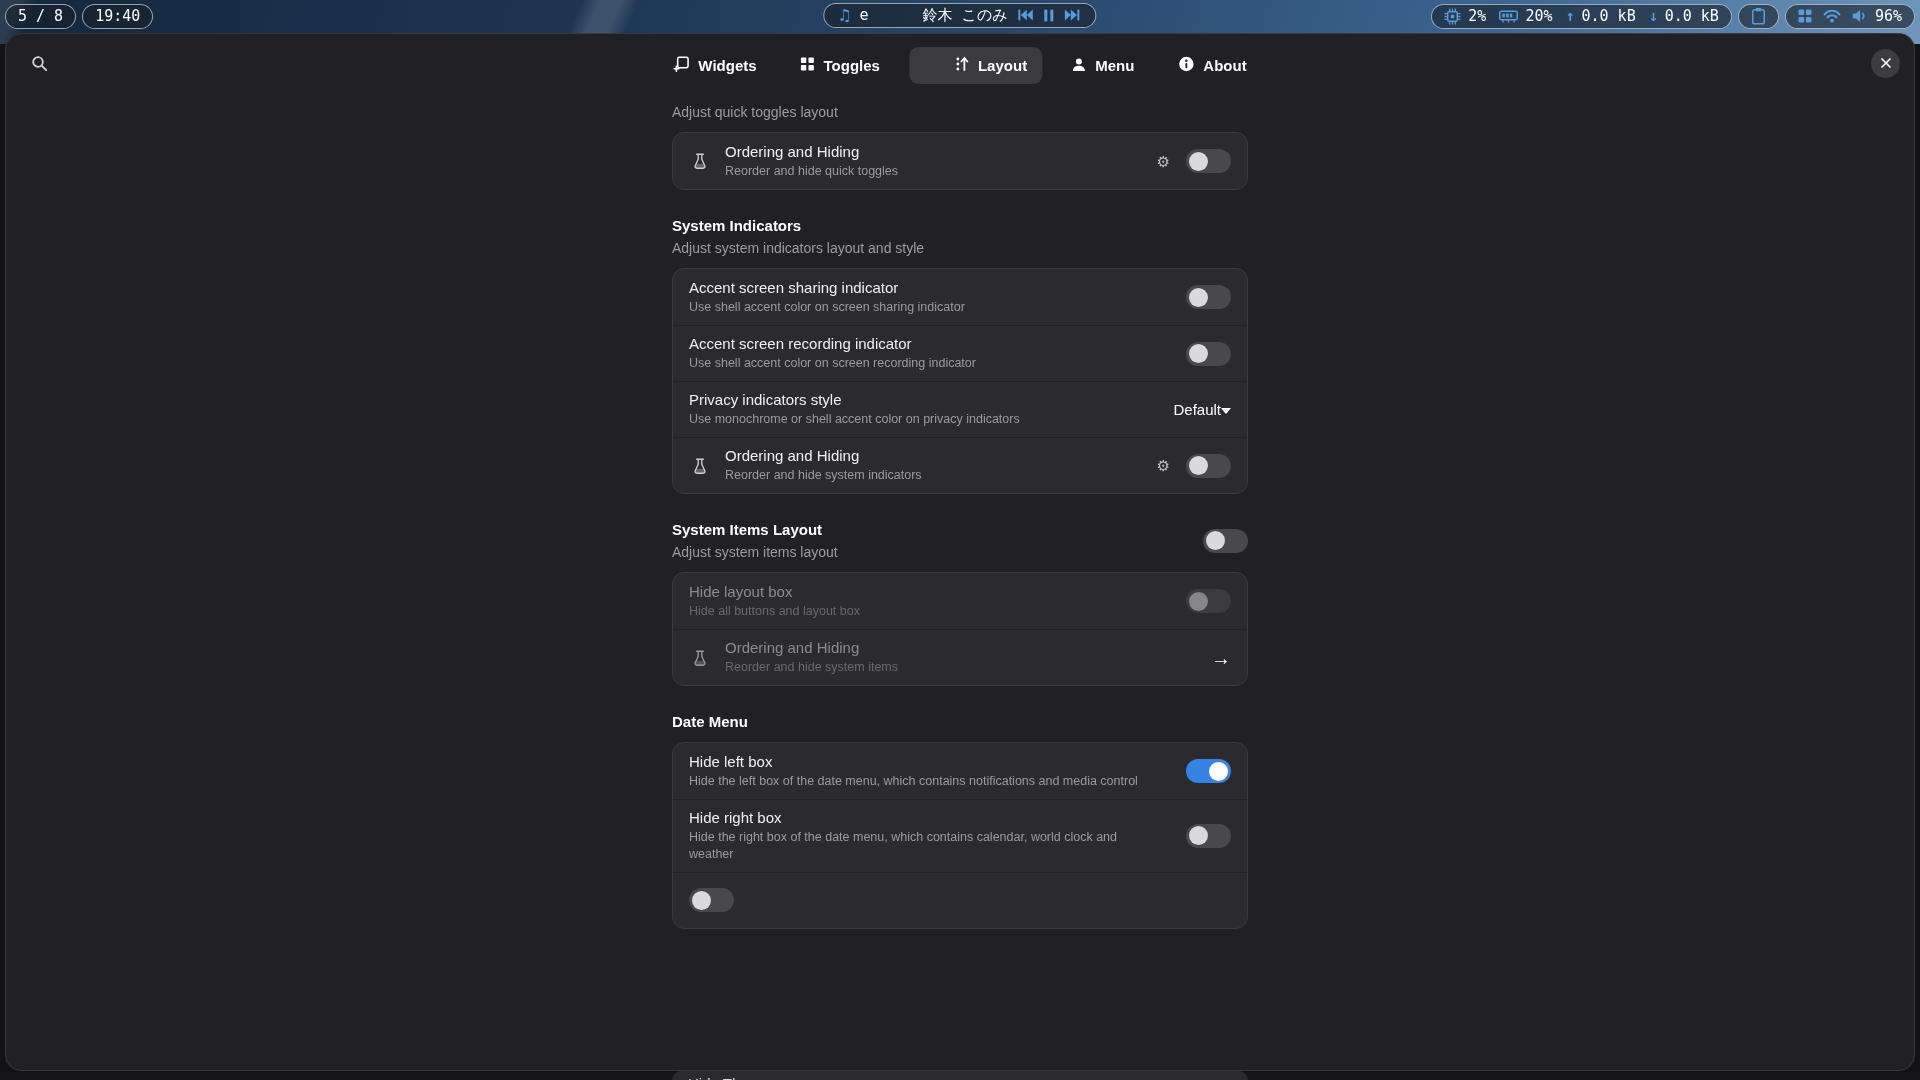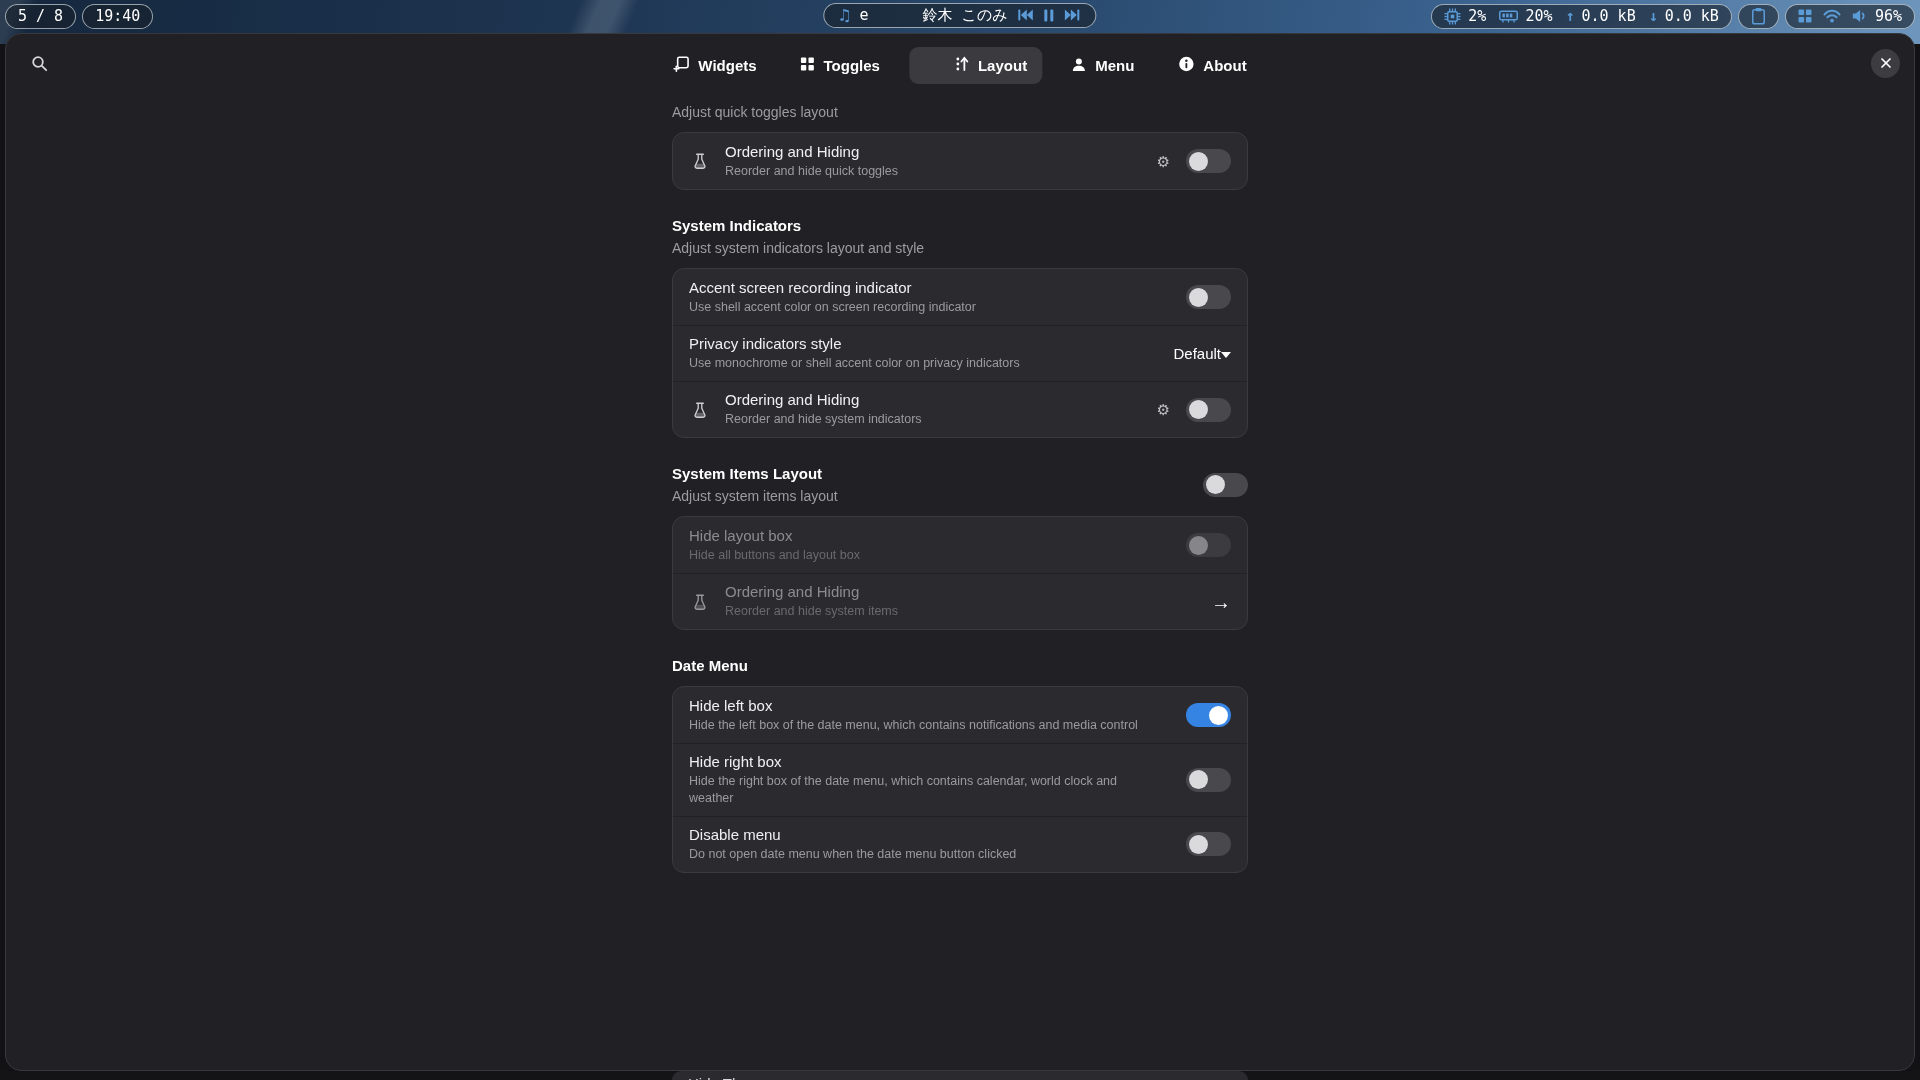--- a/index.html
+++ b/index.html
@@ -313,20 +313,27 @@
     </div>
 
     <div class="section">
       <div class="section-head">
         <div class="section-title">System Indicators</div>
         <div class="section-sub">Adjust system indicators layout and style</div>
       </div>
       <div class="card">
         <div class="row">
           <div class="row-main">
+            <div class="row-title">Accent screen sharing indicator</div>
+            <div class="row-sub">Use shell accent color on screen sharing indicator</div>
+          </div>
+          <span class="switch"></span>
+        </div>
+        <div class="row">
+          <div class="row-main">
             <div class="row-title">Accent screen recording indicator</div>
             <div class="row-sub">Use shell accent color on screen recording indicator</div>
           </div>
           <span class="switch"></span>
         </div>
         <div class="row">
           <div class="row-main">
             <div class="row-title">Privacy indicators style</div>
             <div class="row-sub">Use monochrome or shell accent color on privacy indicators</div>
           </div>
@@ -399,24 +406,20 @@
           <span class="switch on"></span>
         </div>
         <div class="row">
           <div class="row-main" style="max-width:430px;">
             <div class="row-title">Hide right box</div>
             <div class="row-sub">Hide the right box of the date menu, which contains calendar, world clock and weather</div>
           </div>
           <span class="switch" style="margin-left:auto;"></span>
         </div>
         <div class="row">
-          <div class="row-main">
-            <div class="row-title">Disable menu</div>
-            <div class="row-sub">Do not open date menu when the date menu button clicked</div>
-          </div>
           <span class="switch"></span>
         </div>
       </div>
     </div>
 
   </div>
 </div>
 
 <div class="bottom-strip">
   <div class="sliver-card">

